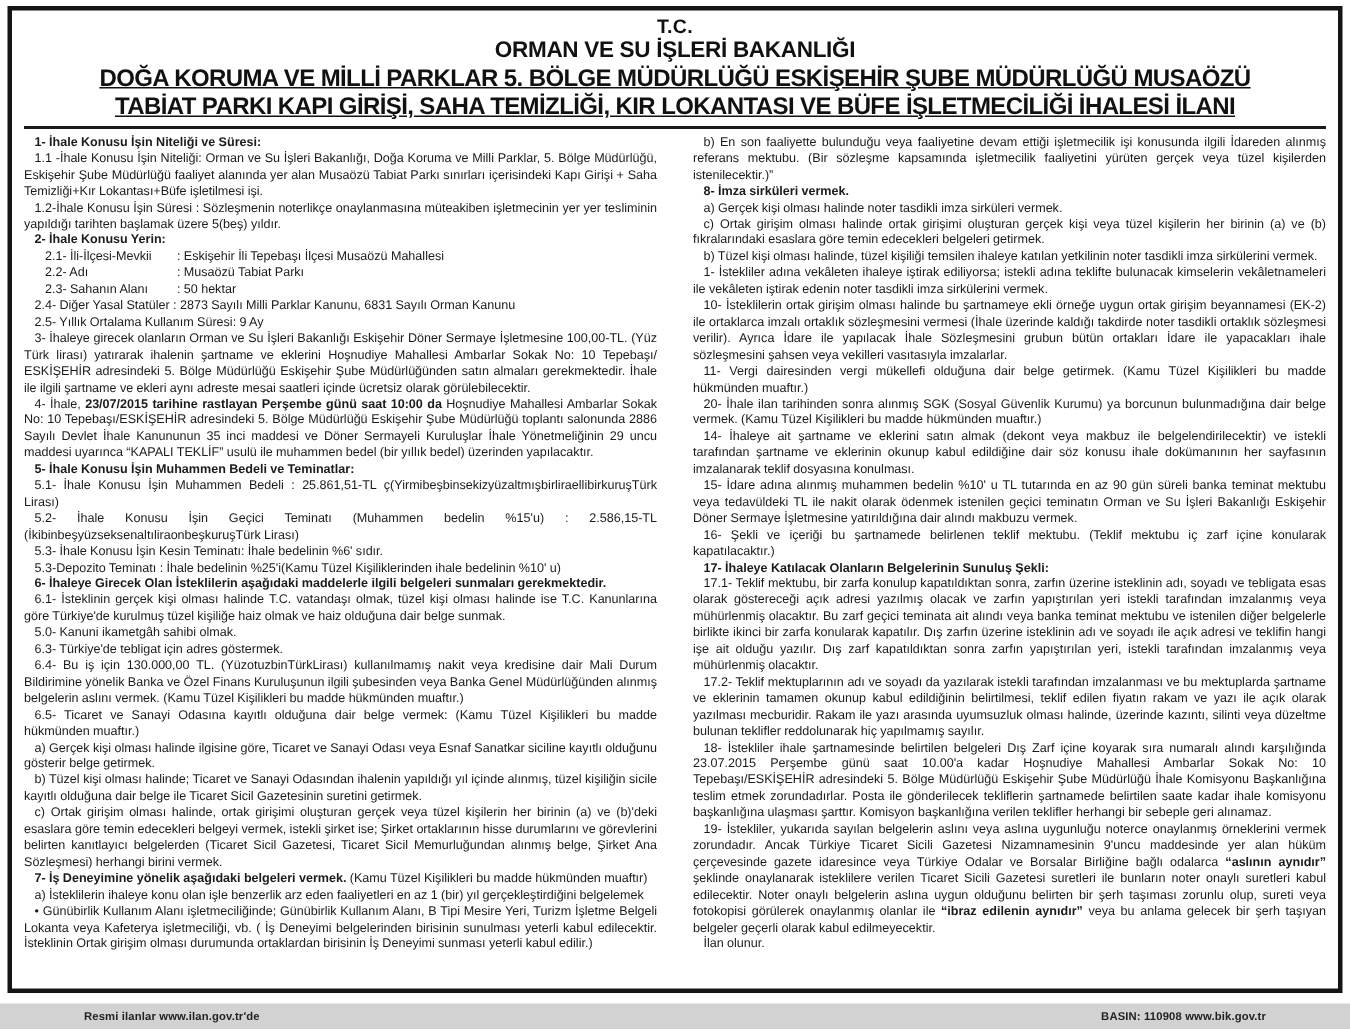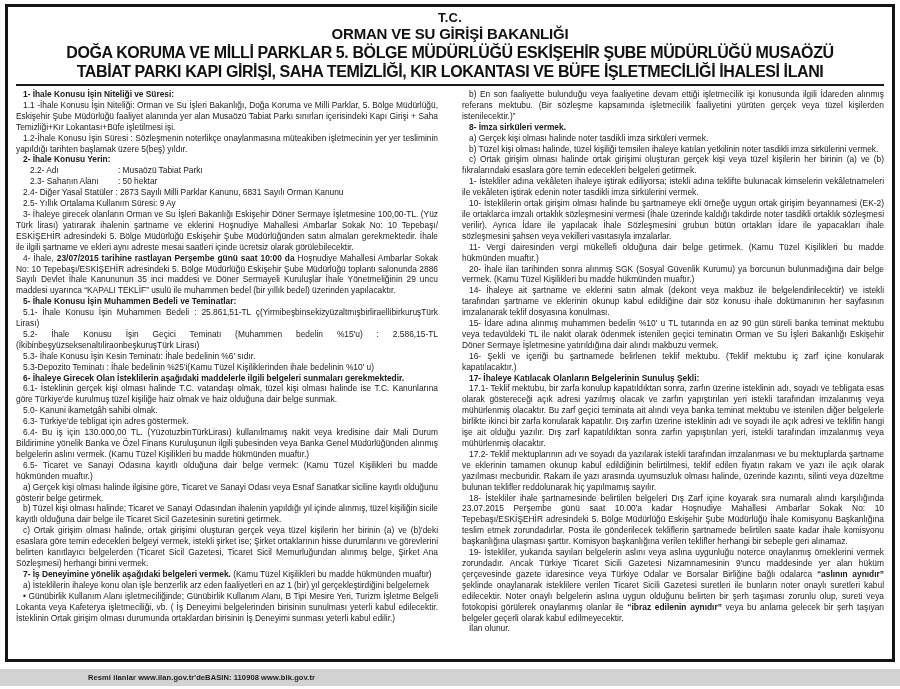--- a/index.html
+++ b/index.html
@@ -5,53 +5,54 @@
   html,body{margin:0;padding:0;background:#ffffff;}
   body{width:900px;height:689px;position:relative;font-family:"Liberation Sans", sans-serif;color:#111;}
   .board{
     position:absolute;left:5px;top:4px;width:890px;height:658px;
     border:3px solid #151515;box-sizing:border-box;background:#fff;
     padding:3px 8px 2px 8px;overflow:hidden;
   }
   .header{text-align:center;border-bottom:2px solid #1a1a1a;padding-bottom:3px;}
   .h-line1{font-size:13px;font-weight:bold;line-height:15px;letter-spacing:0.2px;text-align:center;}
   .h-line2{font-size:15px;font-weight:bold;line-height:18px;letter-spacing:-0.2px;}
-  .h-line3{font-size:16px;font-weight:bold;line-height:19px;letter-spacing:-0.4px;white-space:nowrap;}
+  .h-line3{font-size:16px;font-weight:bold;line-height:19px;letter-spacing:-0.4px;white-space:nowrap;text-decoration:underline;}
   .columns{display:flex;gap:24px;margin-top:3px;}
   .col{flex:1;min-width:0;}
   .para{
     margin:0;font-size:8.4px;line-height:10.9px;text-align:justify;
     text-indent:7px;color:#1b1b1b;word-spacing:-0.1px;
   }
   .para b{font-weight:bold;}
   .para.tabbed{text-align:left;}
   .tab-label{display:inline-block;width:95px;}
   .footer-band{
     position:absolute;left:0;bottom:3px;width:900px;height:17px;
-    background:#d2d2d2;display:flex;align-items:center;
-    padding:0 88px;box-sizing:border-box;
+    background:#d2d2d2;display:flex;align-items:center;justify-content:space-between;
+    padding:0 56px;box-sizing:border-box;
   }
   .footer-text{font-size:7.5px;font-weight:bold;color:#222;letter-spacing:0.1px;}
 </style>
 </head>
 <body>
 
 <div class="board">
   <div class="header">
     <div class="h-line1">T.C.</div>
-    <div class="h-line2">ORMAN VE SU GİRİŞİ BAKANLIĞI</div>
+    <div class="h-line2">ORMAN VE SU İŞLERİ BAKANLIĞI</div>
     <div class="h-line3">DOĞA KORUMA VE MİLLİ PARKLAR 5. BÖLGE MÜDÜRLÜĞÜ ESKİŞEHİR ŞUBE MÜDÜRLÜĞÜ MUSAÖZÜ</div>
     <div class="h-line3">TABİAT PARKI KAPI GİRİŞİ, SAHA TEMİZLİĞİ, KIR LOKANTASI VE BÜFE İŞLETMECİLİĞİ İHALESİ İLANI</div>
   </div>
   <div class="columns">
     <div class="col">
         <p class="para"><b>1- İhale Konusu İşin Niteliği ve Süresi:</b></p>
         <p class="para"><span>1.1 -İhale Konusu İşin Niteliği: Orman ve Su İşleri Bakanlığı, Doğa Koruma ve Milli Parklar, 5. Bölge Müdürlüğü, Eskişehir Şube Müdürlüğü faaliyet alanında yer alan Musaözü Tabiat Parkı sınırları içerisindeki Kapı Girişi + Saha Temizliği+Kır Lokantası+Büfe işletilmesi işi.</span></p>
         <p class="para"><span>1.2-İhale Konusu İşin Süresi : Sözleşmenin noterlikçe onaylanmasına müteakiben işletmecinin yer yer tesliminin yapıldığı tarihten başlamak üzere 5(beş) yıldır.</span></p>
         <p class="para"><b>2- İhale Konusu Yerin:</b></p>
+        <p class="para tabbed"><span class="tab-label">2.1- İli-İlçesi-Mevkii</span><span>: Eskişehir İli Tepebaşı İlçesi Musaözü Mahallesi</span></p>
         <p class="para tabbed"><span class="tab-label">2.2- Adı</span><span>: Musaözü Tabiat Parkı</span></p>
         <p class="para tabbed"><span class="tab-label">2.3- Sahanın Alanı</span><span>: 50 hektar</span></p>
         <p class="para"><span>2.4- Diğer Yasal Statüler : 2873 Sayılı Milli Parklar Kanunu, 6831 Sayılı Orman Kanunu</span></p>
         <p class="para"><span>2.5- Yıllık Ortalama Kullanım Süresi: 9 Ay</span></p>
         <p class="para"><span>3- İhaleye girecek olanların Orman ve Su İşleri Bakanlığı Eskişehir Döner Sermaye İşletmesine 100,00-TL. (Yüz Türk lirası) yatırarak ihalenin şartname ve eklerini Hoşnudiye Mahallesi Ambarlar Sokak No: 10 Tepebaşı/ ESKİŞEHİR adresindeki 5. Bölge Müdürlüğü Eskişehir Şube Müdürlüğünden satın almaları gerekmektedir. İhale ile ilgili şartname ve ekleri aynı adreste mesai saatleri içinde ücretsiz olarak görülebilecektir.</span></p>
         <p class="para"><span>4- İhale, </span><b>23/07/2015 tarihine rastlayan Perşembe günü saat 10:00 da</b><span> Hoşnudiye Mahallesi Ambarlar Sokak No: 10 Tepebaşı/ESKİŞEHİR adresindeki 5. Bölge Müdürlüğü Eskişehir Şube Müdürlüğü toplantı salonunda 2886 Sayılı Devlet İhale Kanununun 35 inci maddesi ve Döner Sermayeli Kuruluşlar İhale Yönetmeliğinin 29 uncu maddesi uyarınca “KAPALI TEKLİF” usulü ile muhammen bedel (bir yıllık bedel) üzerinden yapılacaktır.</span></p>
         <p class="para"><b>5- İhale Konusu İşin Muhammen Bedeli ve Teminatlar:</b></p>
         <p class="para"><span>5.1- İhale Konusu İşin Muhammen Bedeli : 25.861,51-TL ç(YirmibeşbinsekizyüzaltmışbirliraellibirkuruşTürk Lirası)</span></p>
         <p class="para"><span>5.2- İhale Konusu İşin Geçici Teminatı (Muhammen bedelin %15'u) : 2.586,15-TL (İkibinbeşyüzseksenaltıliraonbeşkuruşTürk Lirası)</span></p>
         <p class="para"><span>5.3- İhale Konusu İşin Kesin Teminatı: İhale bedelinin %6' sıdır.</span></p>
@@ -66,22 +67,22 @@
         <p class="para"><span>b) Tüzel kişi olması halinde; Ticaret ve Sanayi Odasından ihalenin yapıldığı yıl içinde alınmış, tüzel kişiliğin sicile kayıtlı olduğuna dair belge ile Ticaret Sicil Gazetesinin suretini getirmek.</span></p>
         <p class="para"><span>c) Ortak girişim olması halinde, ortak girişimi oluşturan gerçek veya tüzel kişilerin her birinin (a) ve (b)'deki esaslara göre temin edecekleri belgeyi vermek, istekli şirket ise; Şirket ortaklarının hisse durumlarını ve görevlerini belirten kanıtlayıcı belgelerden (Ticaret Sicil Gazetesi, Ticaret Sicil Memurluğundan alınmış belge, Şirket Ana Sözleşmesi) herhangi birini vermek.</span></p>
         <p class="para"><b>7- İş Deneyimine yönelik aşağıdaki belgeleri vermek.</b><span> (Kamu Tüzel Kişilikleri bu madde hükmünden muaftır)</span></p>
         <p class="para"><span>a) İsteklilerin ihaleye konu olan işle benzerlik arz eden faaliyetleri en az 1 (bir) yıl gerçekleştirdiğini belgelemek</span></p>
         <p class="para"><span>• Günübirlik Kullanım Alanı işletmeciliğinde; Günübirlik Kullanım Alanı, B Tipi Mesire Yeri, Turizm İşletme Belgeli Lokanta veya Kafeterya işletmeciliği, vb. ( İş Deneyimi belgelerinden birisinin sunulması yeterli kabul edilecektir. İsteklinin Ortak girişim olması durumunda ortaklardan birisinin İş Deneyimi sunması yeterli kabul edilir.)</span></p>
       </div>
     <div class="col">
         <p class="para"><span>b) En son faaliyette bulunduğu veya faaliyetine devam ettiği işletmecilik işi konusunda ilgili İdareden alınmış referans mektubu. (Bir sözleşme kapsamında işletmecilik faaliyetini yürüten gerçek veya tüzel kişilerden istenilecektir.)”</span></p>
         <p class="para"><b>8- İmza sirküleri vermek.</b></p>
         <p class="para"><span>a) Gerçek kişi olması halinde noter tasdikli imza sirküleri vermek.</span></p>
+        <p class="para"><span>c) Ortak girişim olması halinde ortak girişimi oluşturan gerçek kişi veya tüzel kişilerin her birinin (a) ve (b) fıkralarındaki esaslara göre temin edecekleri belgeleri getirmek.</span></p>
         <p class="para"><span>b) Tüzel kişi olması halinde, tüzel kişiliği temsilen ihaleye katılan yetkilinin noter tasdikli imza sirkülerini vermek.</span></p>
-        <p class="para"><span>c) Ortak girişim olması halinde ortak girişimi oluşturan gerçek kişi veya tüzel kişilerin her birinin (a) ve (b) fıkralarındaki esaslara göre temin edecekleri belgeleri getirmek.</span></p>
         <p class="para"><span>1- İstekliler adına vekâleten ihaleye iştirak ediliyorsa; istekli adına teklifte bulunacak kimselerin vekâletnameleri ile vekâleten iştirak edenin noter tasdikli imza sirkülerini vermek.</span></p>
         <p class="para"><span>10- İsteklilerin ortak girişim olması halinde bu şartnameye ekli örneğe uygun ortak girişim beyannamesi (EK-2) ile ortaklarca imzalı ortaklık sözleşmesini vermesi (İhale üzerinde kaldığı takdirde noter tasdikli ortaklık sözleşmesi verilir). Ayrıca İdare ile yapılacak İhale Sözleşmesini grubun bütün ortakları İdare ile yapacakları ihale sözleşmesini şahsen veya vekilleri vasıtasıyla imzalarlar.</span></p>
         <p class="para"><span>11- Vergi dairesinden vergi mükellefi olduğuna dair belge getirmek. (Kamu Tüzel Kişilikleri bu madde hükmünden muaftır.)</span></p>
         <p class="para"><span>20- İhale ilan tarihinden sonra alınmış SGK (Sosyal Güvenlik Kurumu) ya borcunun bulunmadığına dair belge vermek. (Kamu Tüzel Kişilikleri bu madde hükmünden muaftır.)</span></p>
         <p class="para"><span>14- İhaleye ait şartname ve eklerini satın almak (dekont veya makbuz ile belgelendirilecektir) ve istekli tarafından şartname ve eklerinin okunup kabul edildiğine dair söz konusu ihale dokümanının her sayfasının imzalanarak teklif dosyasına konulması.</span></p>
         <p class="para"><span>15- İdare adına alınmış muhammen bedelin %10' u TL tutarında en az 90 gün süreli banka teminat mektubu veya tedavüldeki TL ile nakit olarak ödenmek istenilen geçici teminatın Orman ve Su İşleri Bakanlığı Eskişehir Döner Sermaye İşletmesine yatırıldığına dair alındı makbuzu vermek.</span></p>
         <p class="para"><span>16- Şekli ve içeriği bu şartnamede belirlenen teklif mektubu. (Teklif mektubu iç zarf içine konularak kapatılacaktır.)</span></p>
         <p class="para"><b>17- İhaleye Katılacak Olanların Belgelerinin Sunuluş Şekli:</b></p>
         <p class="para"><span>17.1- Teklif mektubu, bir zarfa konulup kapatıldıktan sonra, zarfın üzerine isteklinin adı, soyadı ve tebligata esas olarak göstereceği açık adresi yazılmış olacak ve zarfın yapıştırılan yeri istekli tarafından imzalanmış veya mühürlenmiş olacaktır. Bu zarf geçici teminata ait alındı veya banka teminat mektubu ve istenilen diğer belgelerle birlikte ikinci bir zarfa konularak kapatılır. Dış zarfın üzerine isteklinin adı ve soyadı ile açık adresi ve teklifin hangi işe ait olduğu yazılır. Dış zarf kapatıldıktan sonra zarfın yapıştırılan yeri, istekli tarafından imzalanmış veya mühürlenmiş olacaktır.</span></p>
         <p class="para"><span>17.2- Teklif mektuplarının adı ve soyadı da yazılarak istekli tarafından imzalanması ve bu mektuplarda şartname ve eklerinin tamamen okunup kabul edildiğinin belirtilmesi, teklif edilen fiyatın rakam ve yazı ile açık olarak yazılması mecburidir. Rakam ile yazı arasında uyumsuzluk olması halinde, üzerinde kazıntı, silinti veya düzeltme bulunan teklifler reddolunarak hiç yapılmamış sayılır.</span></p>

